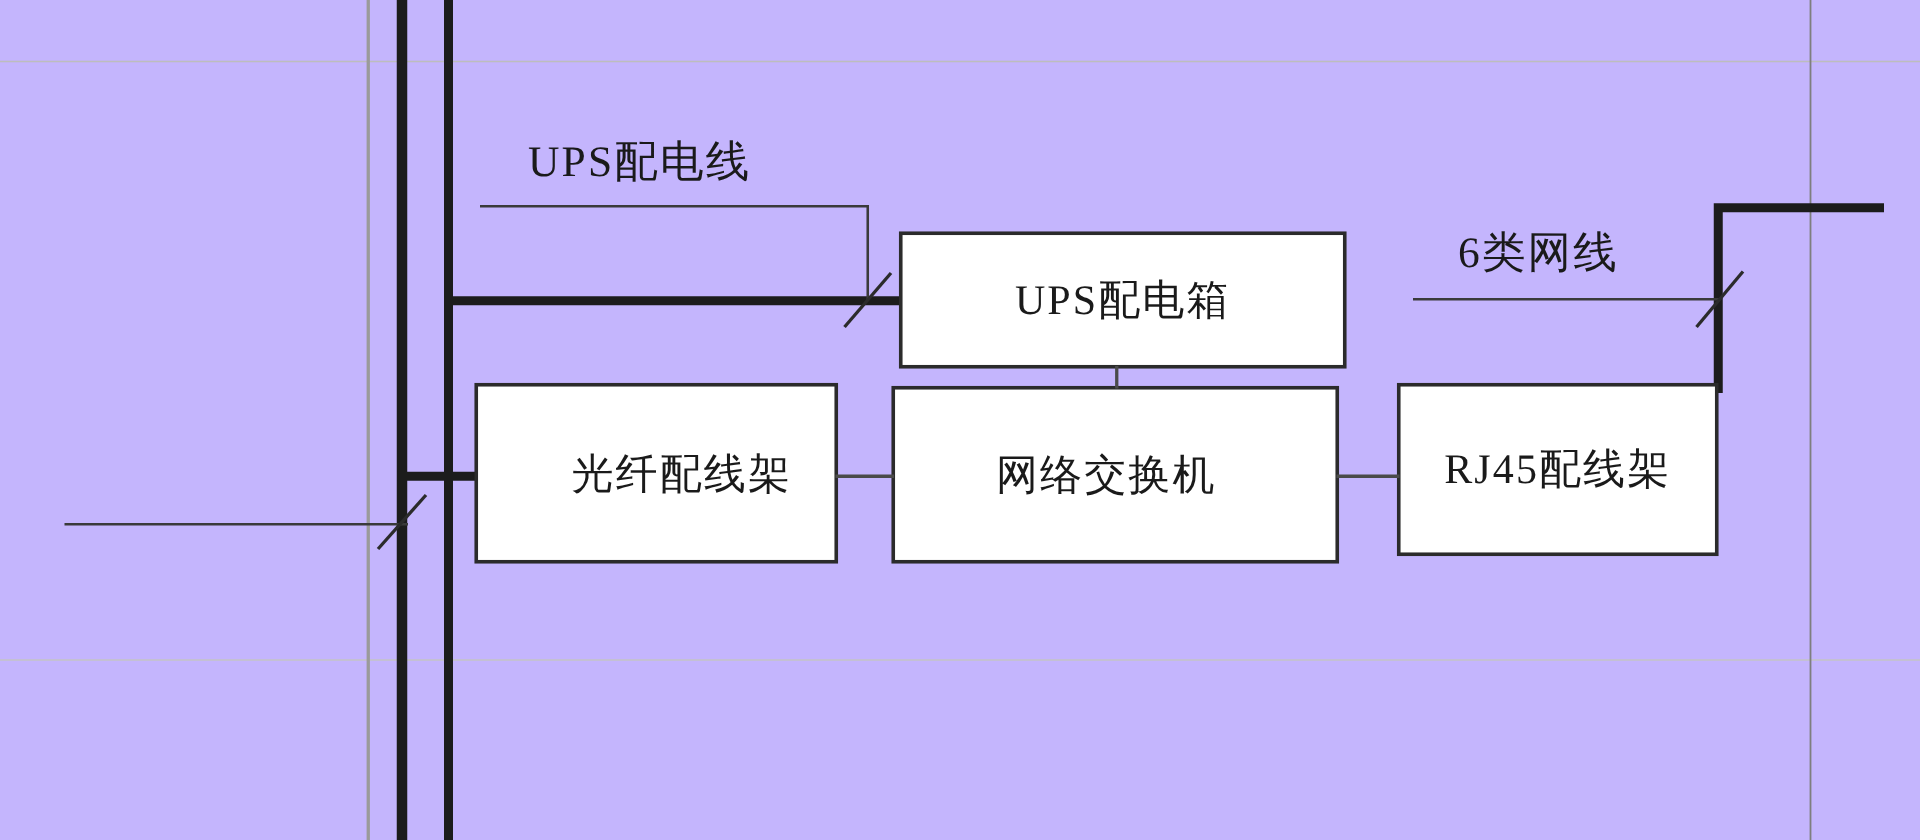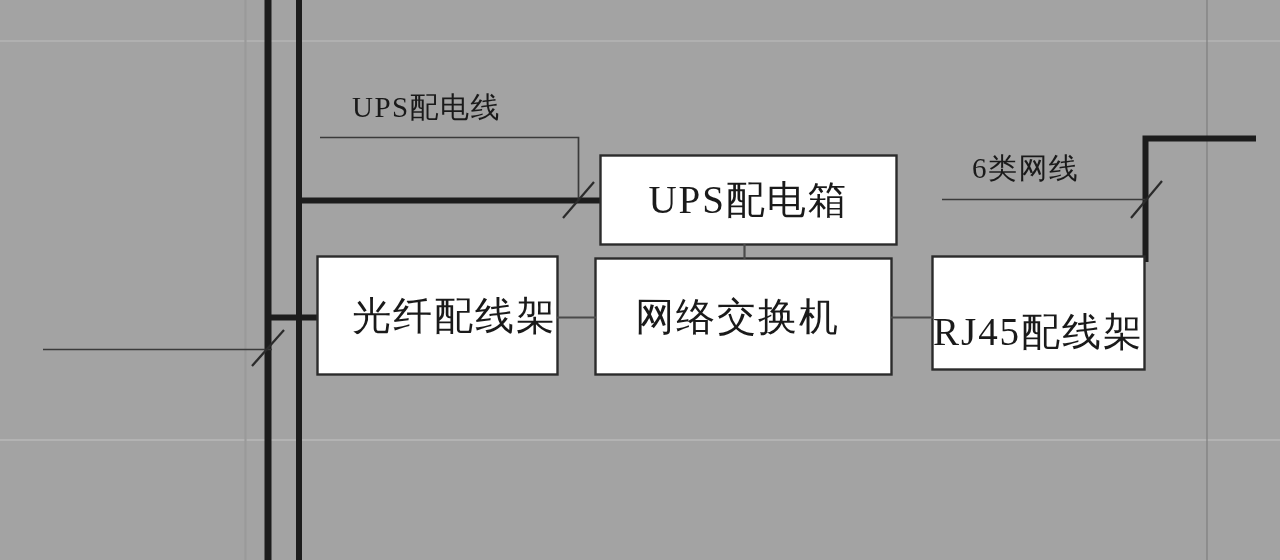--- a/index.html
+++ b/index.html
@@ -4,21 +4,21 @@
 <style>
   html, body {
     margin: 0;
     padding: 0;
     background: #ffffff;
   }
   #canvas {
     position: relative;
     width: 1280px;
     height: 560px;
-    background: #a3a3a3;
+    background: #c4b5fd;
     overflow: hidden;
     font-family: "Liberation Serif", "DejaVu Serif", serif;
   }
   svg.layer {
     position: absolute;
     left: 0;
     top: 0;
     width: 1280px;
     height: 560px;
   }
@@ -31,21 +31,21 @@
   }
   .box-label {
     position: absolute;
     display: flex;
     align-items: center;
     justify-content: center;
     color: #1a1a1a;
     white-space: nowrap;
     font-family: "Liberation Serif", "DejaVu Serif", serif;
     letter-spacing: 0.05em;
-    font-size: 39px;
+    font-size: 28px;
   }
   .cable-label {
     font-size: 29px;
     letter-spacing: 0.05em;
   }
 </style>
 </head>
 <body>
 
 <div id="canvas">
@@ -110,15 +110,15 @@
 
   <div class="lbl cable-label" style="left:972px; top:149px;">6类网线</div>
 
 
   <div class="box-label" style="left:600px; top:155px; width:297px; height:90px;">UPS配电箱</div>
 
   <div class="box-label" style="left:317px; top:256px; width:275px; height:119px;">光纤配线架</div>
 
   <div class="box-label" style="left:595px; top:258px; width:285px; height:117px;">网络交换机</div>
 
-  <div class="box-label" style="left:932px; top:256px; width:213px; height:114px;margin-top:19px;">RJ45配线架</div>
+  <div class="box-label" style="left:932px; top:256px; width:213px; height:114px;">RJ45配线架</div>
 
 </div>
 
 </body></html>

